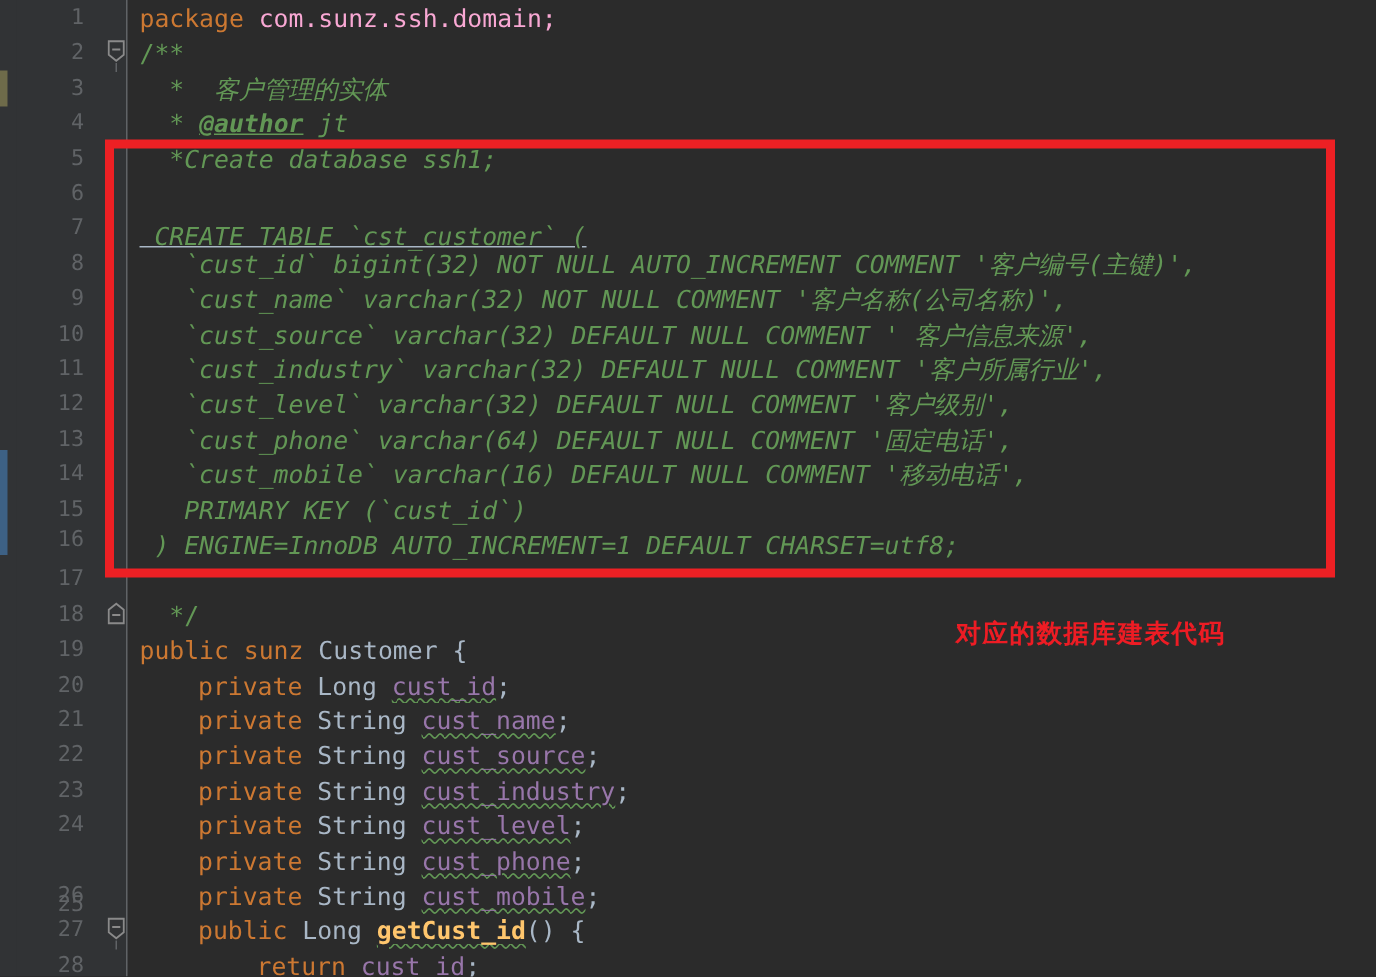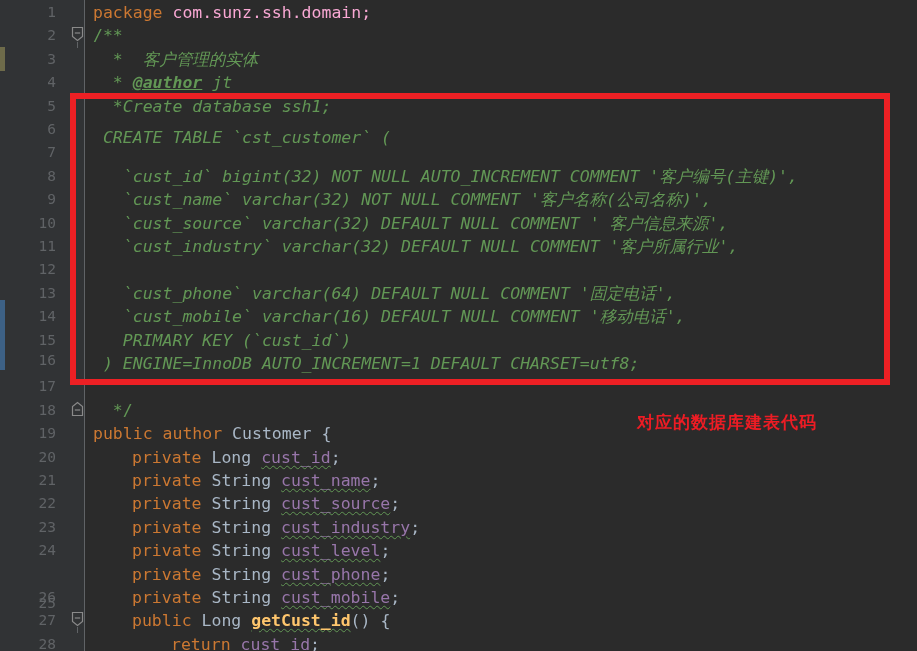--- a/index.html
+++ b/index.html
@@ -202,32 +202,33 @@
       </div>
     <div class="gutter-sep"></div>
   </div>
 
   <div class="code" id="code">
       <div class="line" style="top: 1px; padding-left: 8px;"><span class="kw">package</span><span class="ident"> com.sunz.ssh.domain;</span></div>
       <div class="line" style="top: 24.4px; padding-left: 8px;"><span class="cmt-plain">/**</span></div>
       <div class="line" style="top: 47.8px; padding-left: 8px;"><span class="cmt">  *  客户管理的实体</span></div>
       <div class="line" style="top: 71.2px; padding-left: 8px;"><span class="cmt">  * </span><span class="cmt-tag">@author</span><span class="cmt"> jt</span></div>
       <div class="line" style="top: 94.6px; padding-left: 8px;"><span class="cmt">  *Create database ssh1;</span></div>
-      <div class="line" style="top: 126px; padding-left: 8px;"><span class="cmt"> CREATE TABLE `cst_customer` (</span></div>
+      <div class="line" style="top: 146px; padding-left: 8px; text-decoration: underline;"><span class="cmt"> CREATE TABLE `cst_customer` (</span></div>
       <div class="line" style="top: 164.8px; padding-left: 8px;"><span class="cmt">   `cust_id` bigint(32) NOT NULL AUTO_INCREMENT COMMENT '客户编号(主键)',</span></div>
       <div class="line" style="top: 188.2px; padding-left: 8px;"><span class="cmt">   `cust_name` varchar(32) NOT NULL COMMENT '客户名称(公司名称)',</span></div>
       <div class="line" style="top: 211.6px; padding-left: 8px;"><span class="cmt">   `cust_source` varchar(32) DEFAULT NULL COMMENT ' 客户信息来源',</span></div>
       <div class="line" style="top: 235px; padding-left: 8px;"><span class="cmt">   `cust_industry` varchar(32) DEFAULT NULL COMMENT '客户所属行业',</span></div>
+      <div class="line" style="top: 258.4px; padding-left: 8px;"><span class="cmt">   `cust_level` varchar(32) DEFAULT NULL COMMENT '客户级别',</span></div>
       <div class="line" style="top: 281.8px; padding-left: 8px;"><span class="cmt">   `cust_phone` varchar(64) DEFAULT NULL COMMENT '固定电话',</span></div>
       <div class="line" style="top: 305.2px; padding-left: 8px;"><span class="cmt">   `cust_mobile` varchar(16) DEFAULT NULL COMMENT '移动电话',</span></div>
       <div class="line" style="top: 328.6px; padding-left: 8px;"><span class="cmt">   PRIMARY KEY (`cust_id`)</span></div>
       <div class="line" style="top: 352px; padding-left: 8px;"><span class="cmt"> ) ENGINE=InnoDB AUTO_INCREMENT=1 DEFAULT CHARSET=utf8;</span></div>
       <div class="line" style="top: 375.4px; padding-left: 8px;"></div>
       <div class="line" style="top: 398.8px; padding-left: 8px;"><span class="cmt-plain">  */</span></div>
-      <div class="line" style="top: 422.2px; padding-left: 8px;"><span class="kw">public author </span><span class="cls">Customer</span><span class="punct"> {</span></div>
+      <div class="line" style="top: 422.2px; padding-left: 8px;"><span class="kw">public sunz </span><span class="cls">Customer</span><span class="punct"> {</span></div>
       <div class="line" style="top: 445.6px; padding-left: 47px;"><span class="kw">private</span><span class="ident"> </span><span class="cls">Long</span><span class="ident"> </span><span class="field wavy">cust_id</span><span class="punct">;</span></div>
       <div class="line" style="top: 469px; padding-left: 47px;"><span class="kw">private</span><span class="ident"> </span><span class="cls">String</span><span class="ident"> </span><span class="field wavy">cust_name</span><span class="punct">;</span></div>
       <div class="line" style="top: 492.4px; padding-left: 47px;"><span class="kw">private</span><span class="ident"> </span><span class="cls">String</span><span class="ident"> </span><span class="field wavy">cust_source</span><span class="punct">;</span></div>
       <div class="line" style="top: 515.8px; padding-left: 47px;"><span class="kw">private</span><span class="ident"> </span><span class="cls">String</span><span class="ident"> </span><span class="field wavy">cust_industry</span><span class="punct">;</span></div>
       <div class="line" style="top: 539.2px; padding-left: 47px;"><span class="kw">private</span><span class="ident"> </span><span class="cls">String</span><span class="ident"> </span><span class="field wavy">cust_level</span><span class="punct">;</span></div>
       <div class="line" style="top: 562.6px; padding-left: 47px;"><span class="kw">private</span><span class="ident"> </span><span class="cls">String</span><span class="ident"> </span><span class="field wavy">cust_phone</span><span class="punct">;</span></div>
       <div class="line" style="top: 586px; padding-left: 47px;"><span class="kw">private</span><span class="ident"> </span><span class="cls">String</span><span class="ident"> </span><span class="field wavy">cust_mobile</span><span class="punct">;</span></div>
       <div class="line" style="top: 609.4px; padding-left: 47px;"><span class="kw">public</span><span class="ident"> </span><span class="cls">Long</span><span class="ident"> </span><span class="method wavy">getCust_id</span><span class="punct">() {</span></div>
       <div class="line" style="top: 632.8px; padding-left: 86px;"><span class="kw">return</span><span class="ident"> </span><span class="field wavy">cust_id</span><span class="punct">;</span></div>
     </div>

